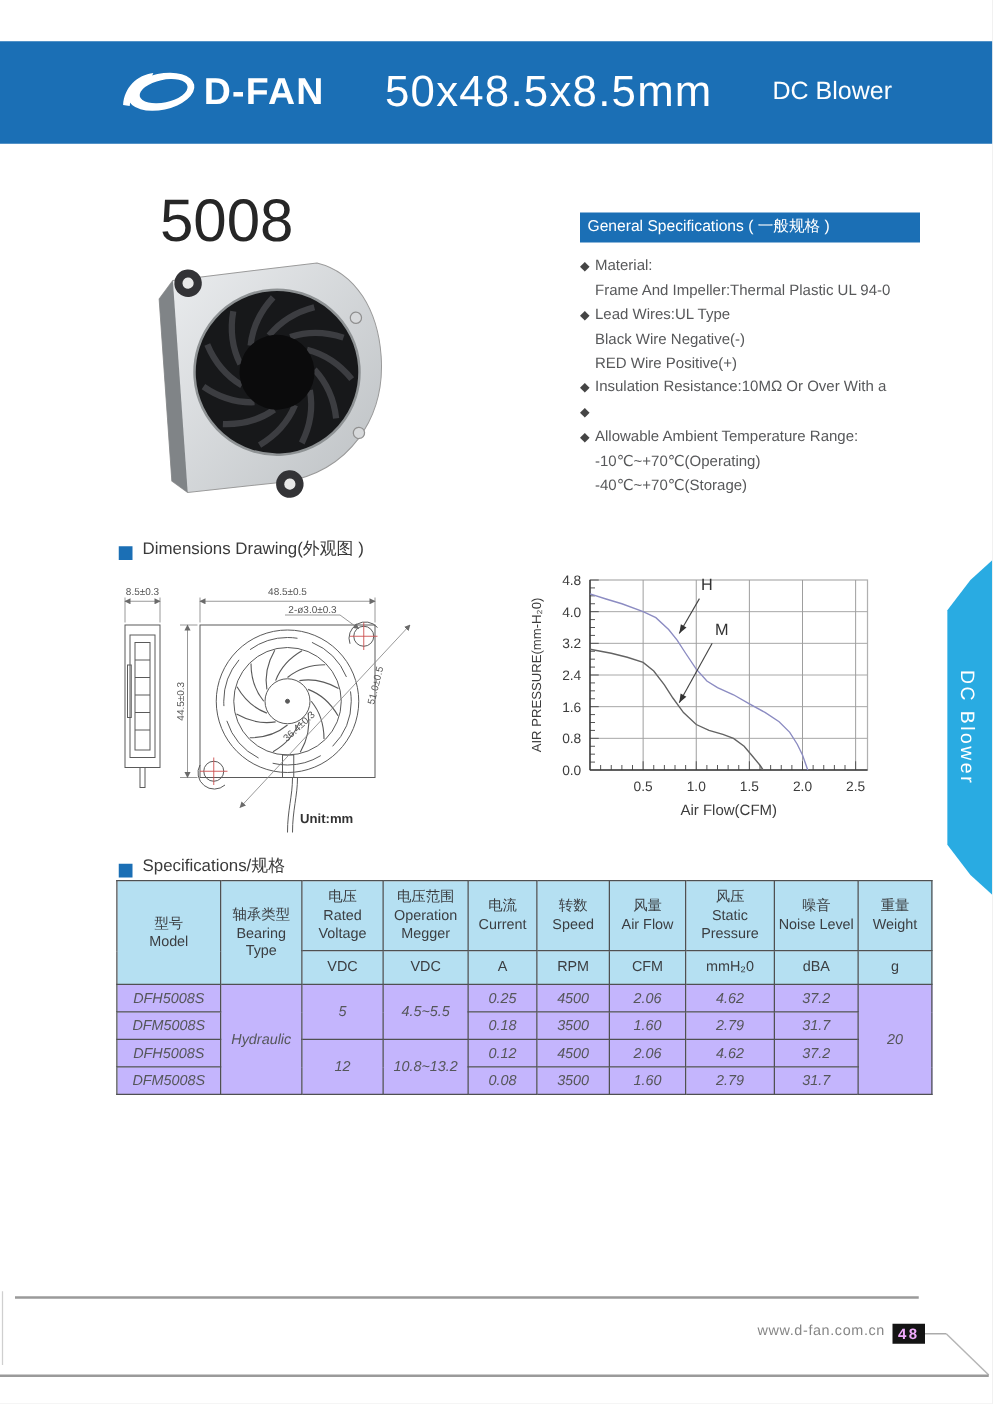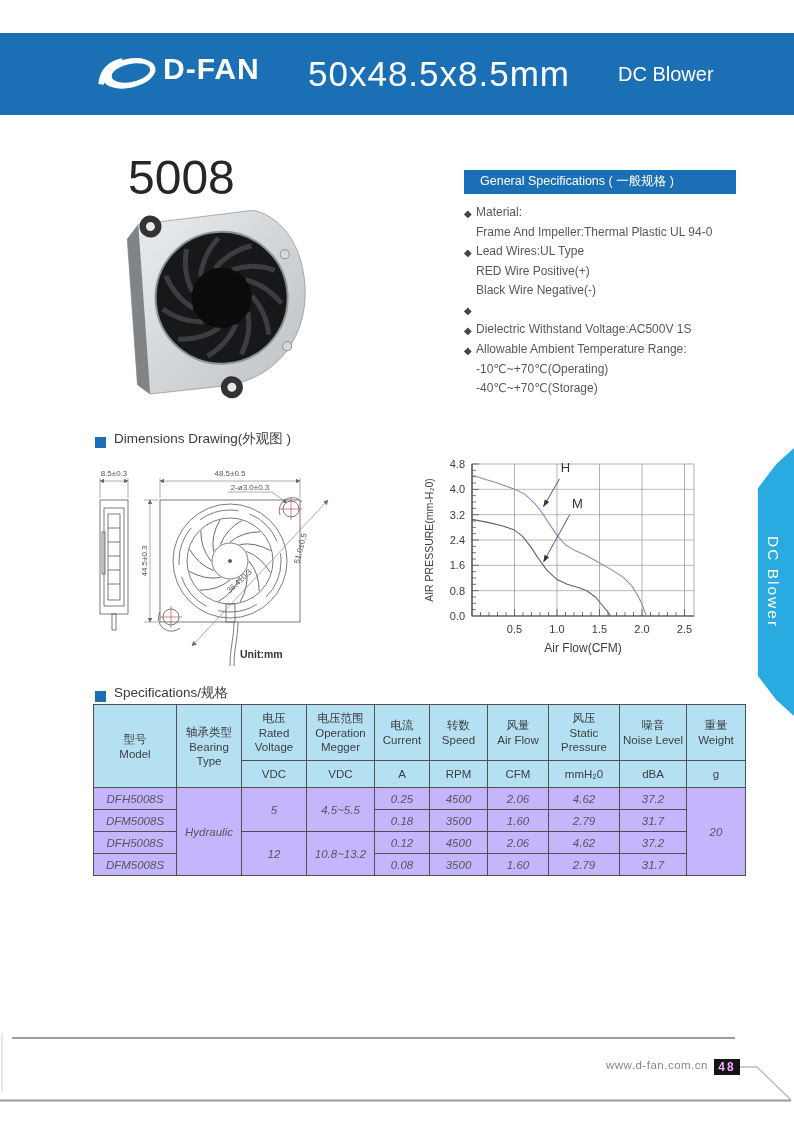--- a/index.html
+++ b/index.html
@@ -1,31 +1,31 @@
 <!DOCTYPE html>
 <html><head>
 <meta charset="utf-8">
 <style>
   html,body{margin:0;padding:0;background:#e8e8e8;}
   .page{position:relative;width:794px;height:1123px;margin:0 auto;background:#ffffff;
         font-family:"Liberation Sans","DejaVu Sans",sans-serif;overflow:hidden;color:#3c3c3c;}
   
   .topbar{position:absolute;left:0;top:33px;width:794px;height:82px;background:#1b6fb5;}
-  .brand{position:absolute;left:93px;top:50%;transform:translateY(-50%);display:flex;align-items:flex-start;}
+  .brand{position:absolute;left:93px;top:50%;transform:translateY(-50%);display:flex;align-items:center;}
   .brand-name{color:#fff;font-size:30px;font-weight:bold;letter-spacing:1px;margin-left:4px;}
   .topbar-title{position:absolute;left:308px;top:50%;transform:translateY(-50%);
                 color:#fff;font-size:35px;font-weight:400;letter-spacing:1px;}
   .topbar-sub{position:absolute;left:618px;top:50%;transform:translateY(-50%);
               color:#fff;font-size:20px;font-weight:400;}
   
   .model-big{position:absolute;left:128px;top:152px;font-size:48px;line-height:52px;color:#262626;font-weight:400;}
   .photo{position:absolute;left:98px;top:194px;}
   
   .gspecs{position:absolute;left:464px;top:170px;width:272px;}
-  .gspecs-bar{background:#1b6fb5;color:#fff;font-size:12.5px;padding:3px 8px 4px 16px;}
+  .gspecs-bar{background:#1b6fb5;color:#fff;font-size:12.5px;padding:3px 8px 4px 6px;}
   .gspecs-list{margin-top:9px;font-size:12px;line-height:19px;color:#57585a;}
   .gs-line{display:flex;}
   .gs-b{display:inline-block;width:12px;font-size:10px;flex:none;padding-top:1px;color:#454545;}
   
   .sec-head{position:absolute;display:flex;align-items:flex-end;font-size:13.5px;color:#3a3a3a;}
   .sec-sq{width:11px;height:11px;background:#1b6fb5;margin-right:8px;flex:none;}
   
   .drawing{position:absolute;left:88px;top:452px;}
   .chart{position:absolute;left:422px;top:452px;}
   svg text{font-family:"Liberation Sans","DejaVu Sans",sans-serif;}
@@ -116,32 +116,32 @@
       <div class="gs-line">
           <span class="gs-b"></span>
           <span>Frame And Impeller:Thermal Plastic UL 94-0</span>
         </div>
       <div class="gs-line">
           <span class="gs-b">◆</span>
           <span>Lead Wires:UL Type</span>
         </div>
       <div class="gs-line">
           <span class="gs-b"></span>
+          <span>Black Wire Negative(-)</span>
+        </div>
+      <div class="gs-line">
+          <span class="gs-b"></span>
           <span>RED Wire Positive(+)</span>
         </div>
       <div class="gs-line">
-          <span class="gs-b"></span>
-          <span>Black Wire Negative(-)</span>
-        </div>
-      <div class="gs-line">
           <span class="gs-b">◆</span>
+          <span>Insulation Resistance:10MΩ Or Over With a</span>
         </div>
       <div class="gs-line">
           <span class="gs-b">◆</span>
-          <span>Dielectric Withstand Voltage:AC500V 1S</span>
         </div>
       <div class="gs-line">
           <span class="gs-b">◆</span>
           <span>Allowable Ambient Temperature Range:</span>
         </div>
       <div class="gs-line">
           <span class="gs-b"></span>
           <span>-10℃~+70℃(Operating)</span>
         </div>
       <div class="gs-line">

